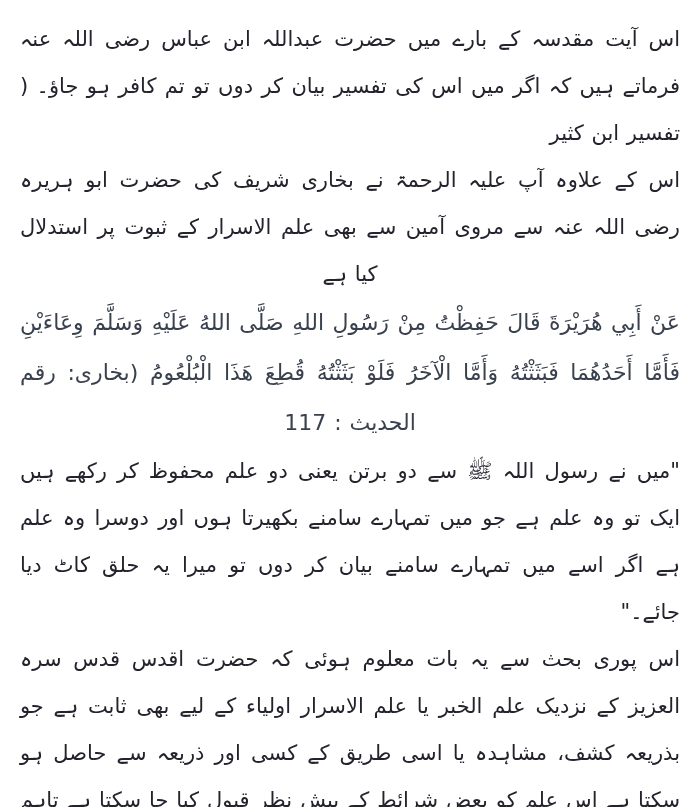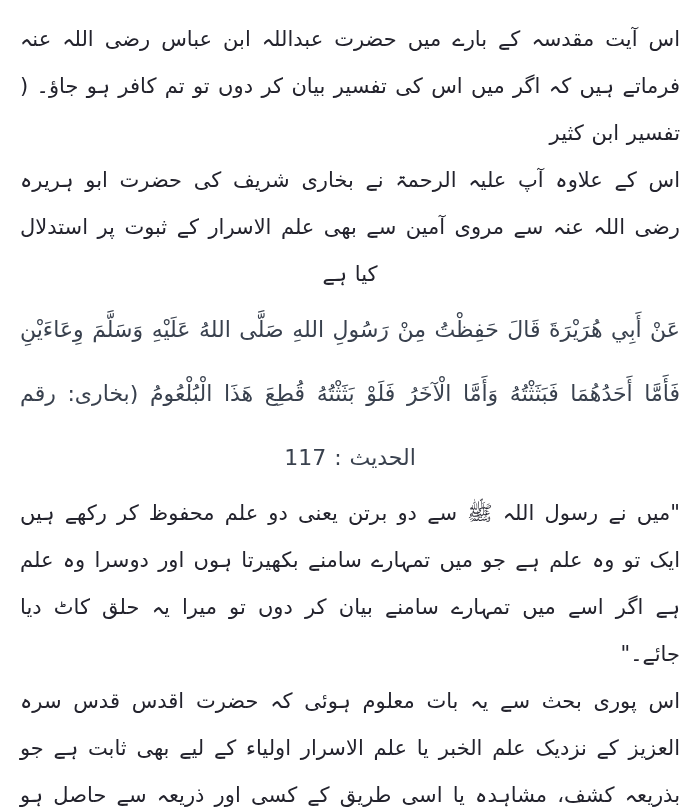--- a/index.html
+++ b/index.html
@@ -27,21 +27,21 @@
     color:var(--urdu);
     font-size:21px;
     line-height:47px;
     text-align:justify;
     text-align-last:right;
     word-spacing:1px;
   }
   .ar{
     color:var(--arabic);
     font-size:22px;
-    line-height:64px;
+    line-height:50px;
     text-align:justify;
     text-align-last:center;
     word-spacing:1px;
   }
   .last-center{text-align-last:center;}
 </style>
 </head>
 <body>
 
 <div class="page">

